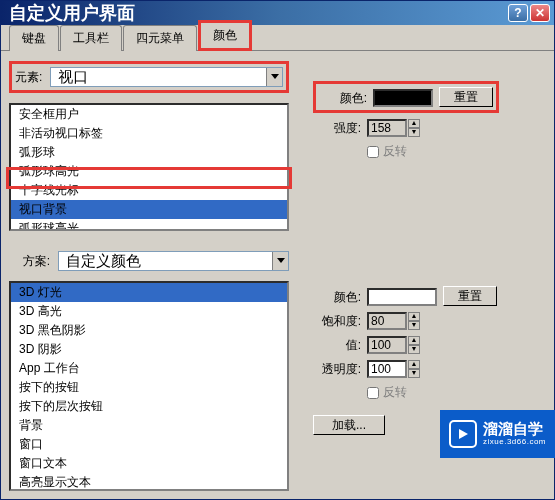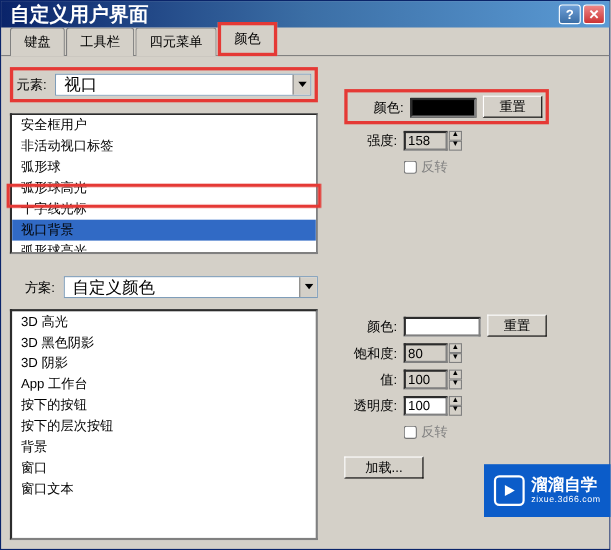--- a/index.html
+++ b/index.html
@@ -32,21 +32,21 @@
 .swatch.lg{width:70px}
 .btn{height:20px;padding:0 14px;background:#D4D0C8;border:1px solid #000;border-top-color:#fff;border-left-color:#fff;cursor:pointer}
 .spin{display:flex;align-items:center}
 .spin input{width:40px;height:18px;border:2px inset #808080;background:#D4D0C8;padding:0 2px}
 .spin input.light{background:#fff}
 .spin-btns{display:flex;flex-direction:column;margin-left:1px}
 .spb{width:12px;height:9px;background:#D4D0C8;border:1px solid #808080;font-size:7px;line-height:6px;text-align:center;cursor:pointer}
 .chk{display:flex;align-items:center;gap:4px;color:#808080}
 .chk input{width:12px;height:12px}
 .hl-red-block{border:3px solid #E53935;padding:3px}
-.logo{position:absolute;right:0;bottom:30px;width:115px;height:48px;background:#0B5CC9;display:flex;align-items:center;justify-content:center;gap:6px;color:#fff}
+.logo{position:absolute;right:0;bottom:42px;width:115px;height:48px;background:#0B5CC9;display:flex;align-items:center;justify-content:center;gap:6px;color:#fff}
 .logo-ic{width:28px;height:28px;border:2px solid #fff;border-radius:5px;display:flex;align-items:center;justify-content:center}
 .logo-txt{display:flex;flex-direction:column;line-height:1.1}
 .logo-txt .big{font-size:15px;font-weight:bold}
 .logo-txt .sm{font-size:8px;letter-spacing:0.5px}
 svg{display:block}
 </style>
 </head>
 <body>
 
 <div class="window">
@@ -102,29 +102,31 @@
           <input class="combo-input" value="自定义颜色" style="">
           <div class="combo-btn">
             <svg width="8" height="6">
                 <polygon points="0,0 8,0 4,5" fill="#000"></polygon>
               </svg>
           </div>
         </div>
       </div>
 
       <div class="listbox tall">
+        <div class="li sel">3D 灯光</div>
         <div class="li">3D 高光</div>
         <div class="li">3D 黑色阴影</div>
         <div class="li">3D 阴影</div>
         <div class="li">App 工作台</div>
         <div class="li">按下的按钮</div>
         <div class="li">按下的层次按钮</div>
         <div class="li">背景</div>
         <div class="li">窗口</div>
         <div class="li">窗口文本</div>
+        <div class="li">高亮显示文本</div>
 
       </div>
 
     </div>
 
     <div class="col-right">
 
       <div>
         <div class="hl-red-block" style="display:inline-block">
           <div class="field-row" style="margin-bottom:0">

